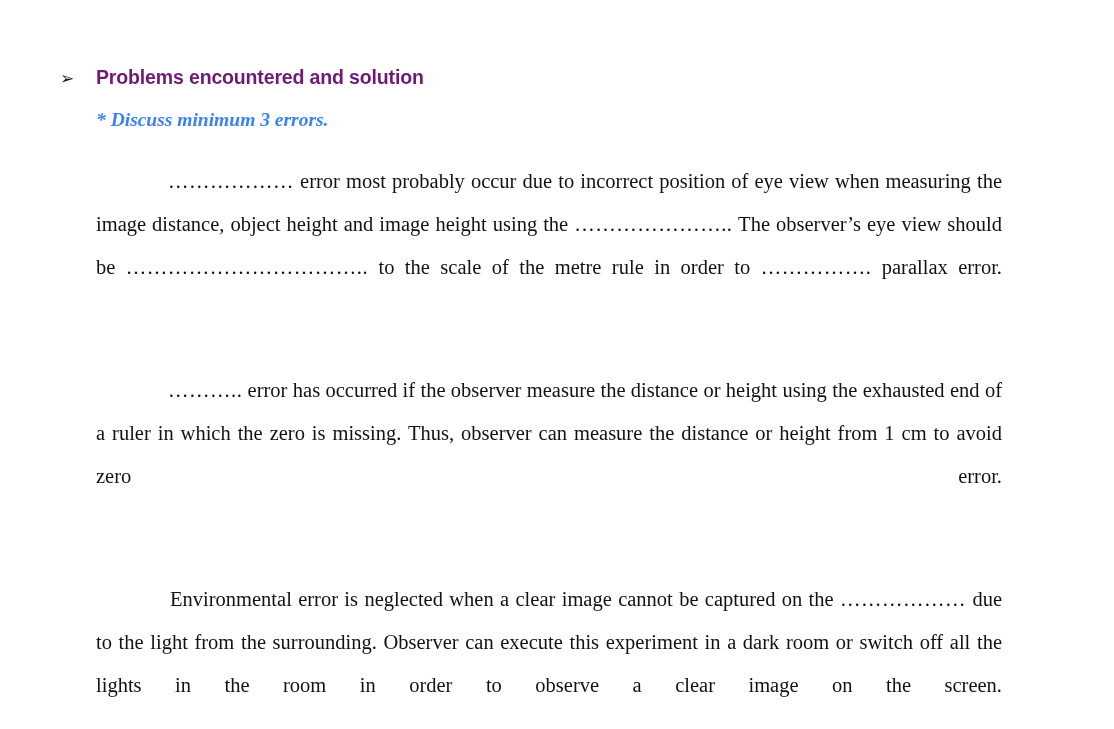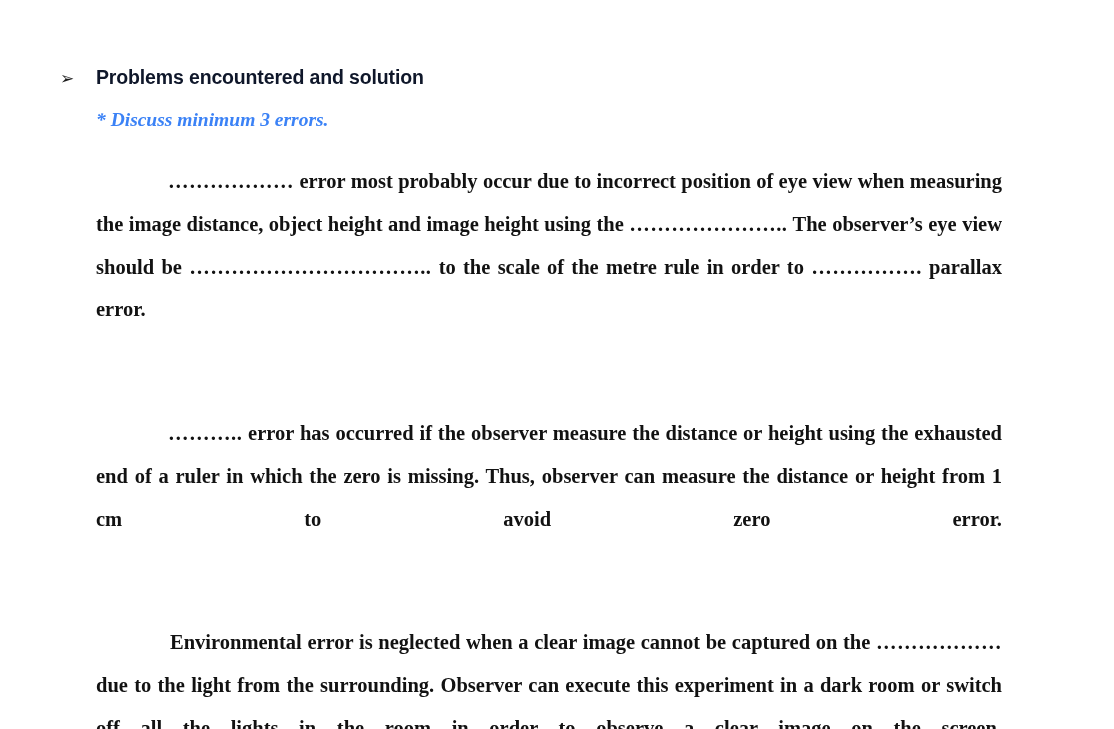--- a/index.html
+++ b/index.html
@@ -45,21 +45,21 @@
     color: #1a1a1a;
     text-align: left;
     padding-top: 1px;
   }
   .heading-text {
     font-family: "Liberation Sans", "DejaVu Sans", sans-serif;
     font-weight: bold;
     font-size: 19.5px;
     line-height: 24px;
     letter-spacing: -0.15px;
-    color: #0f172a;
+    color: #701a75;
     white-space: nowrap;
   }
 
   
   .subnote {
     position: absolute;
     left: 96px;
     top: 107px;
     font-family: "Liberation Serif", "DejaVu Serif", serif;
     font-style: italic;
@@ -79,21 +79,20 @@
   }
   p.para {
     margin: 0 0 38px 0;
     text-align: justify;
     text-justify: inter-word;
     font-family: "Liberation Serif", "DejaVu Serif", serif;
     font-size: 20.5px;
     line-height: 42.8px;
     color: #121212;
     text-indent: 0;
-    font-weight: bold;
   }
   p.para:last-child {
     margin-bottom: 0;
   }
   p.para .lead-indent {
     display: inline-block;
     width: 72px;
   }
   p.para.p3 .lead-indent {
     width: 74px;

